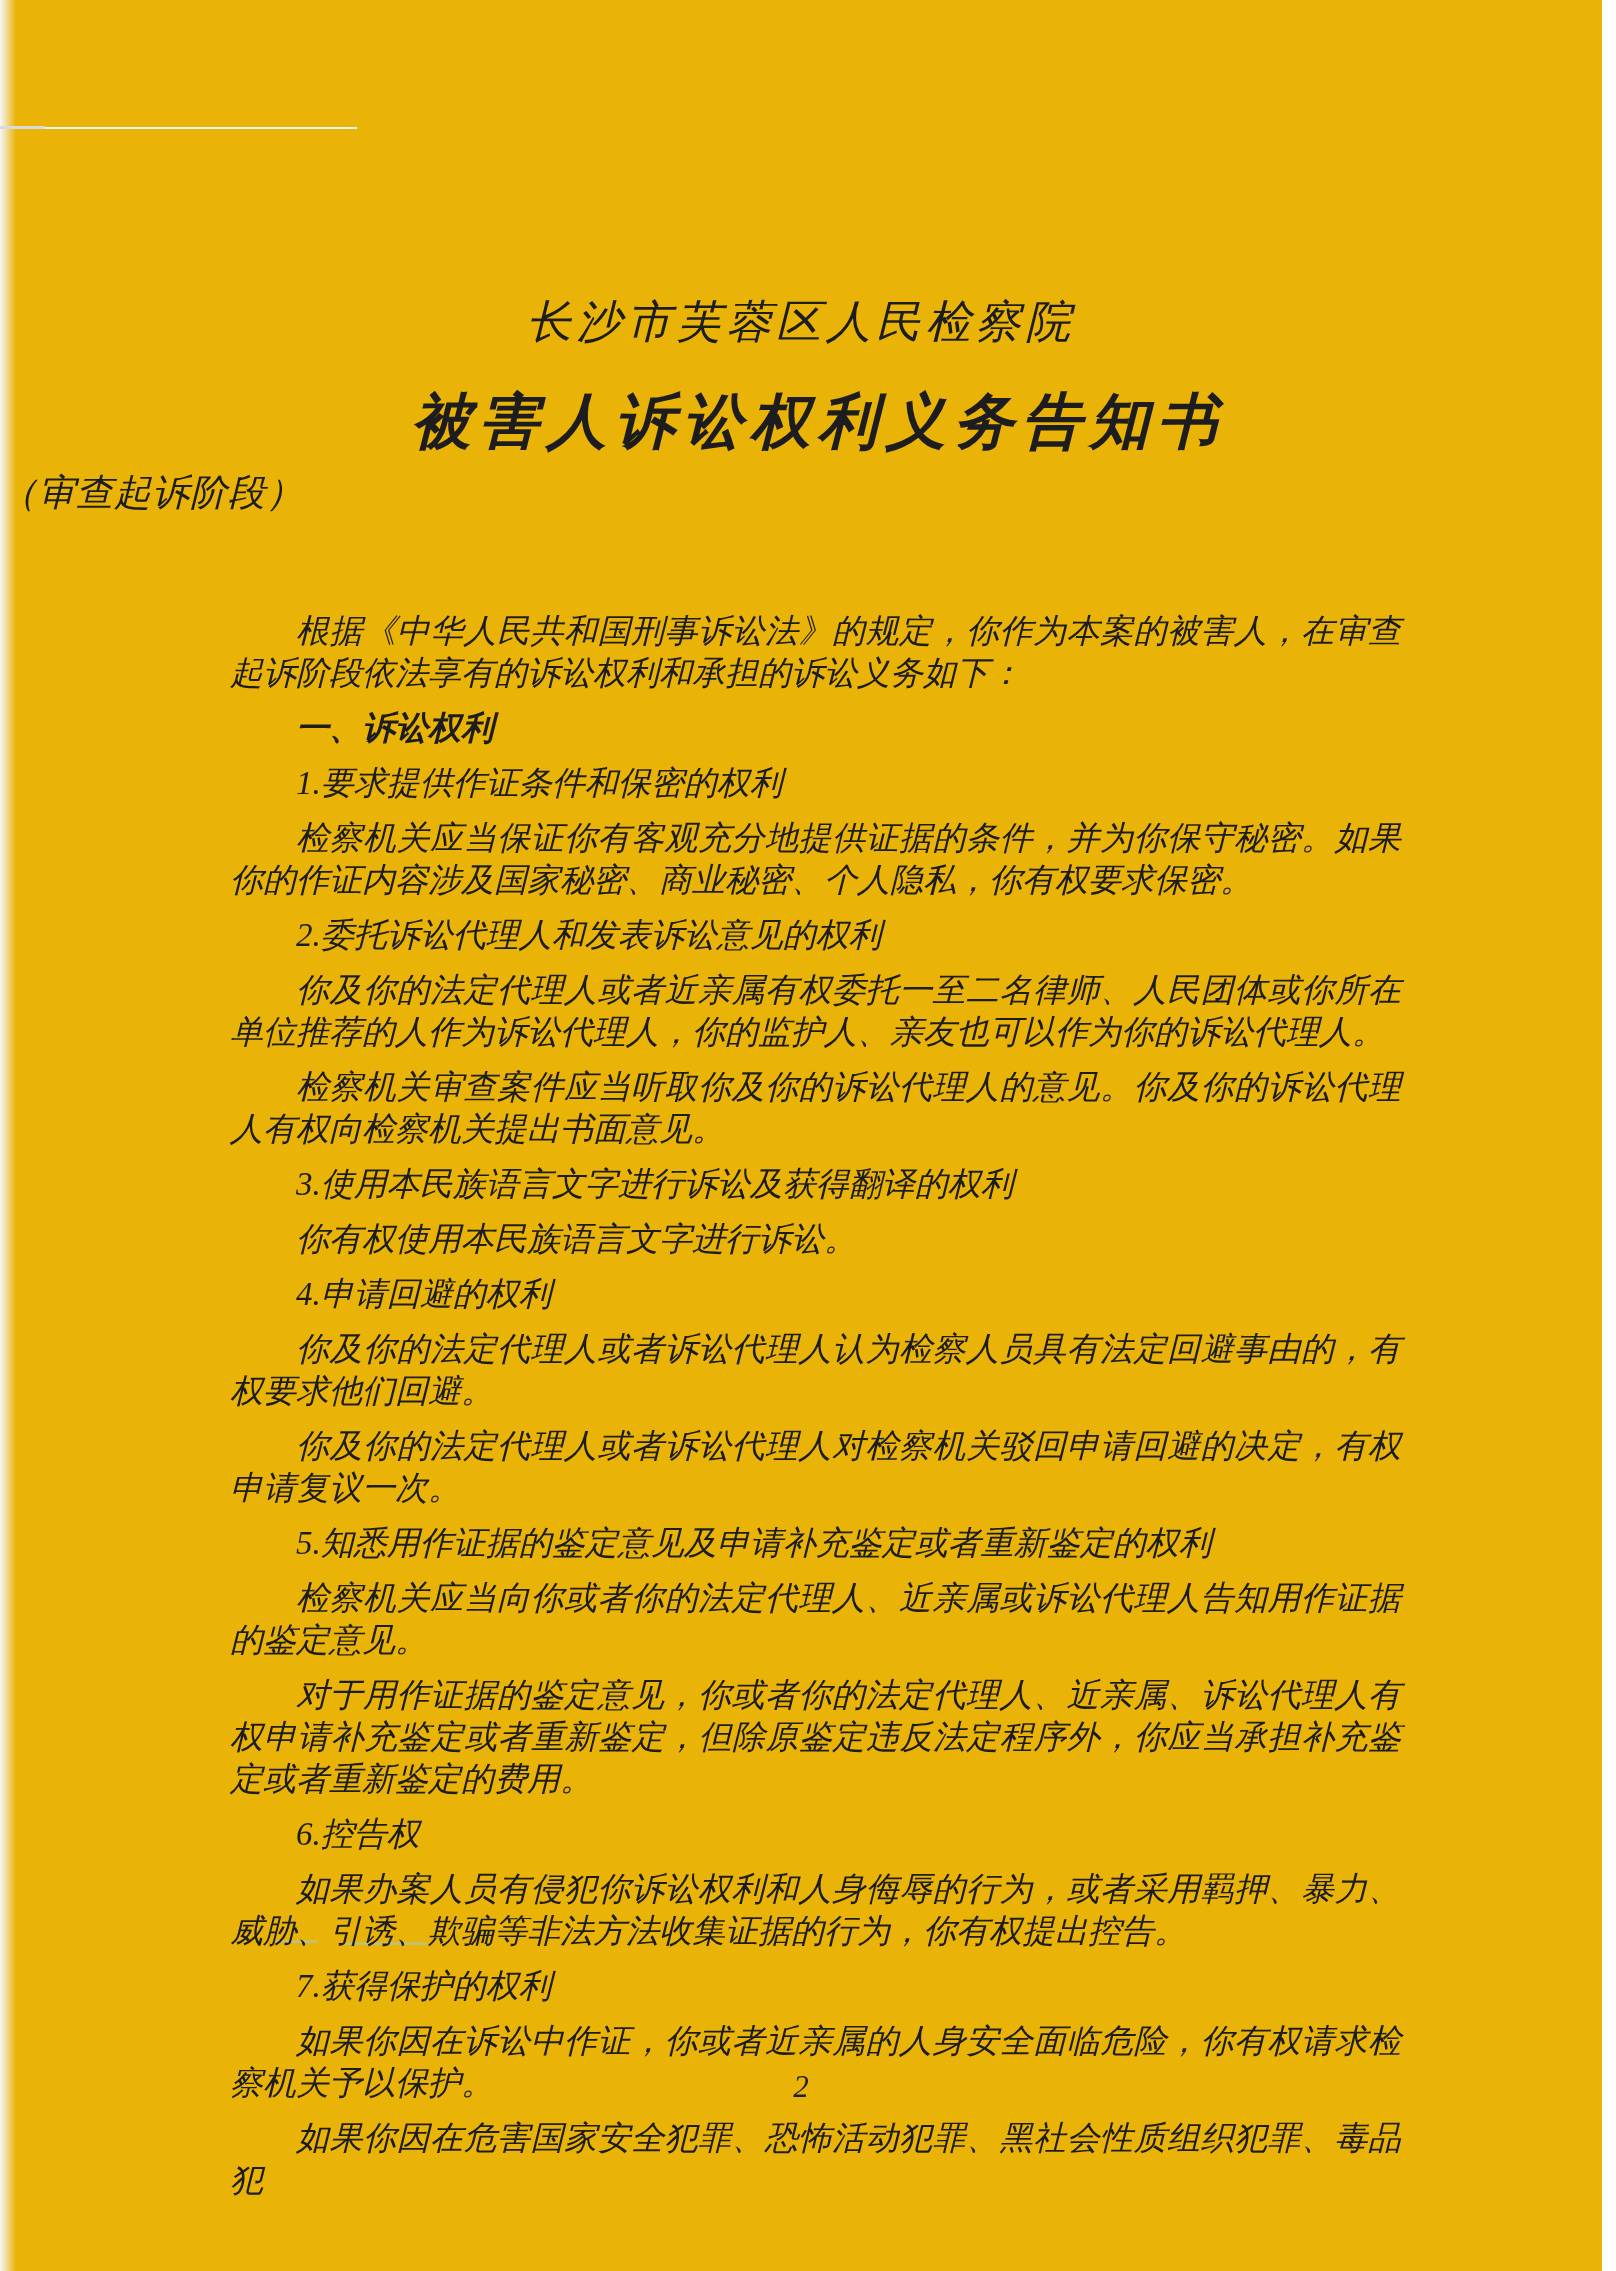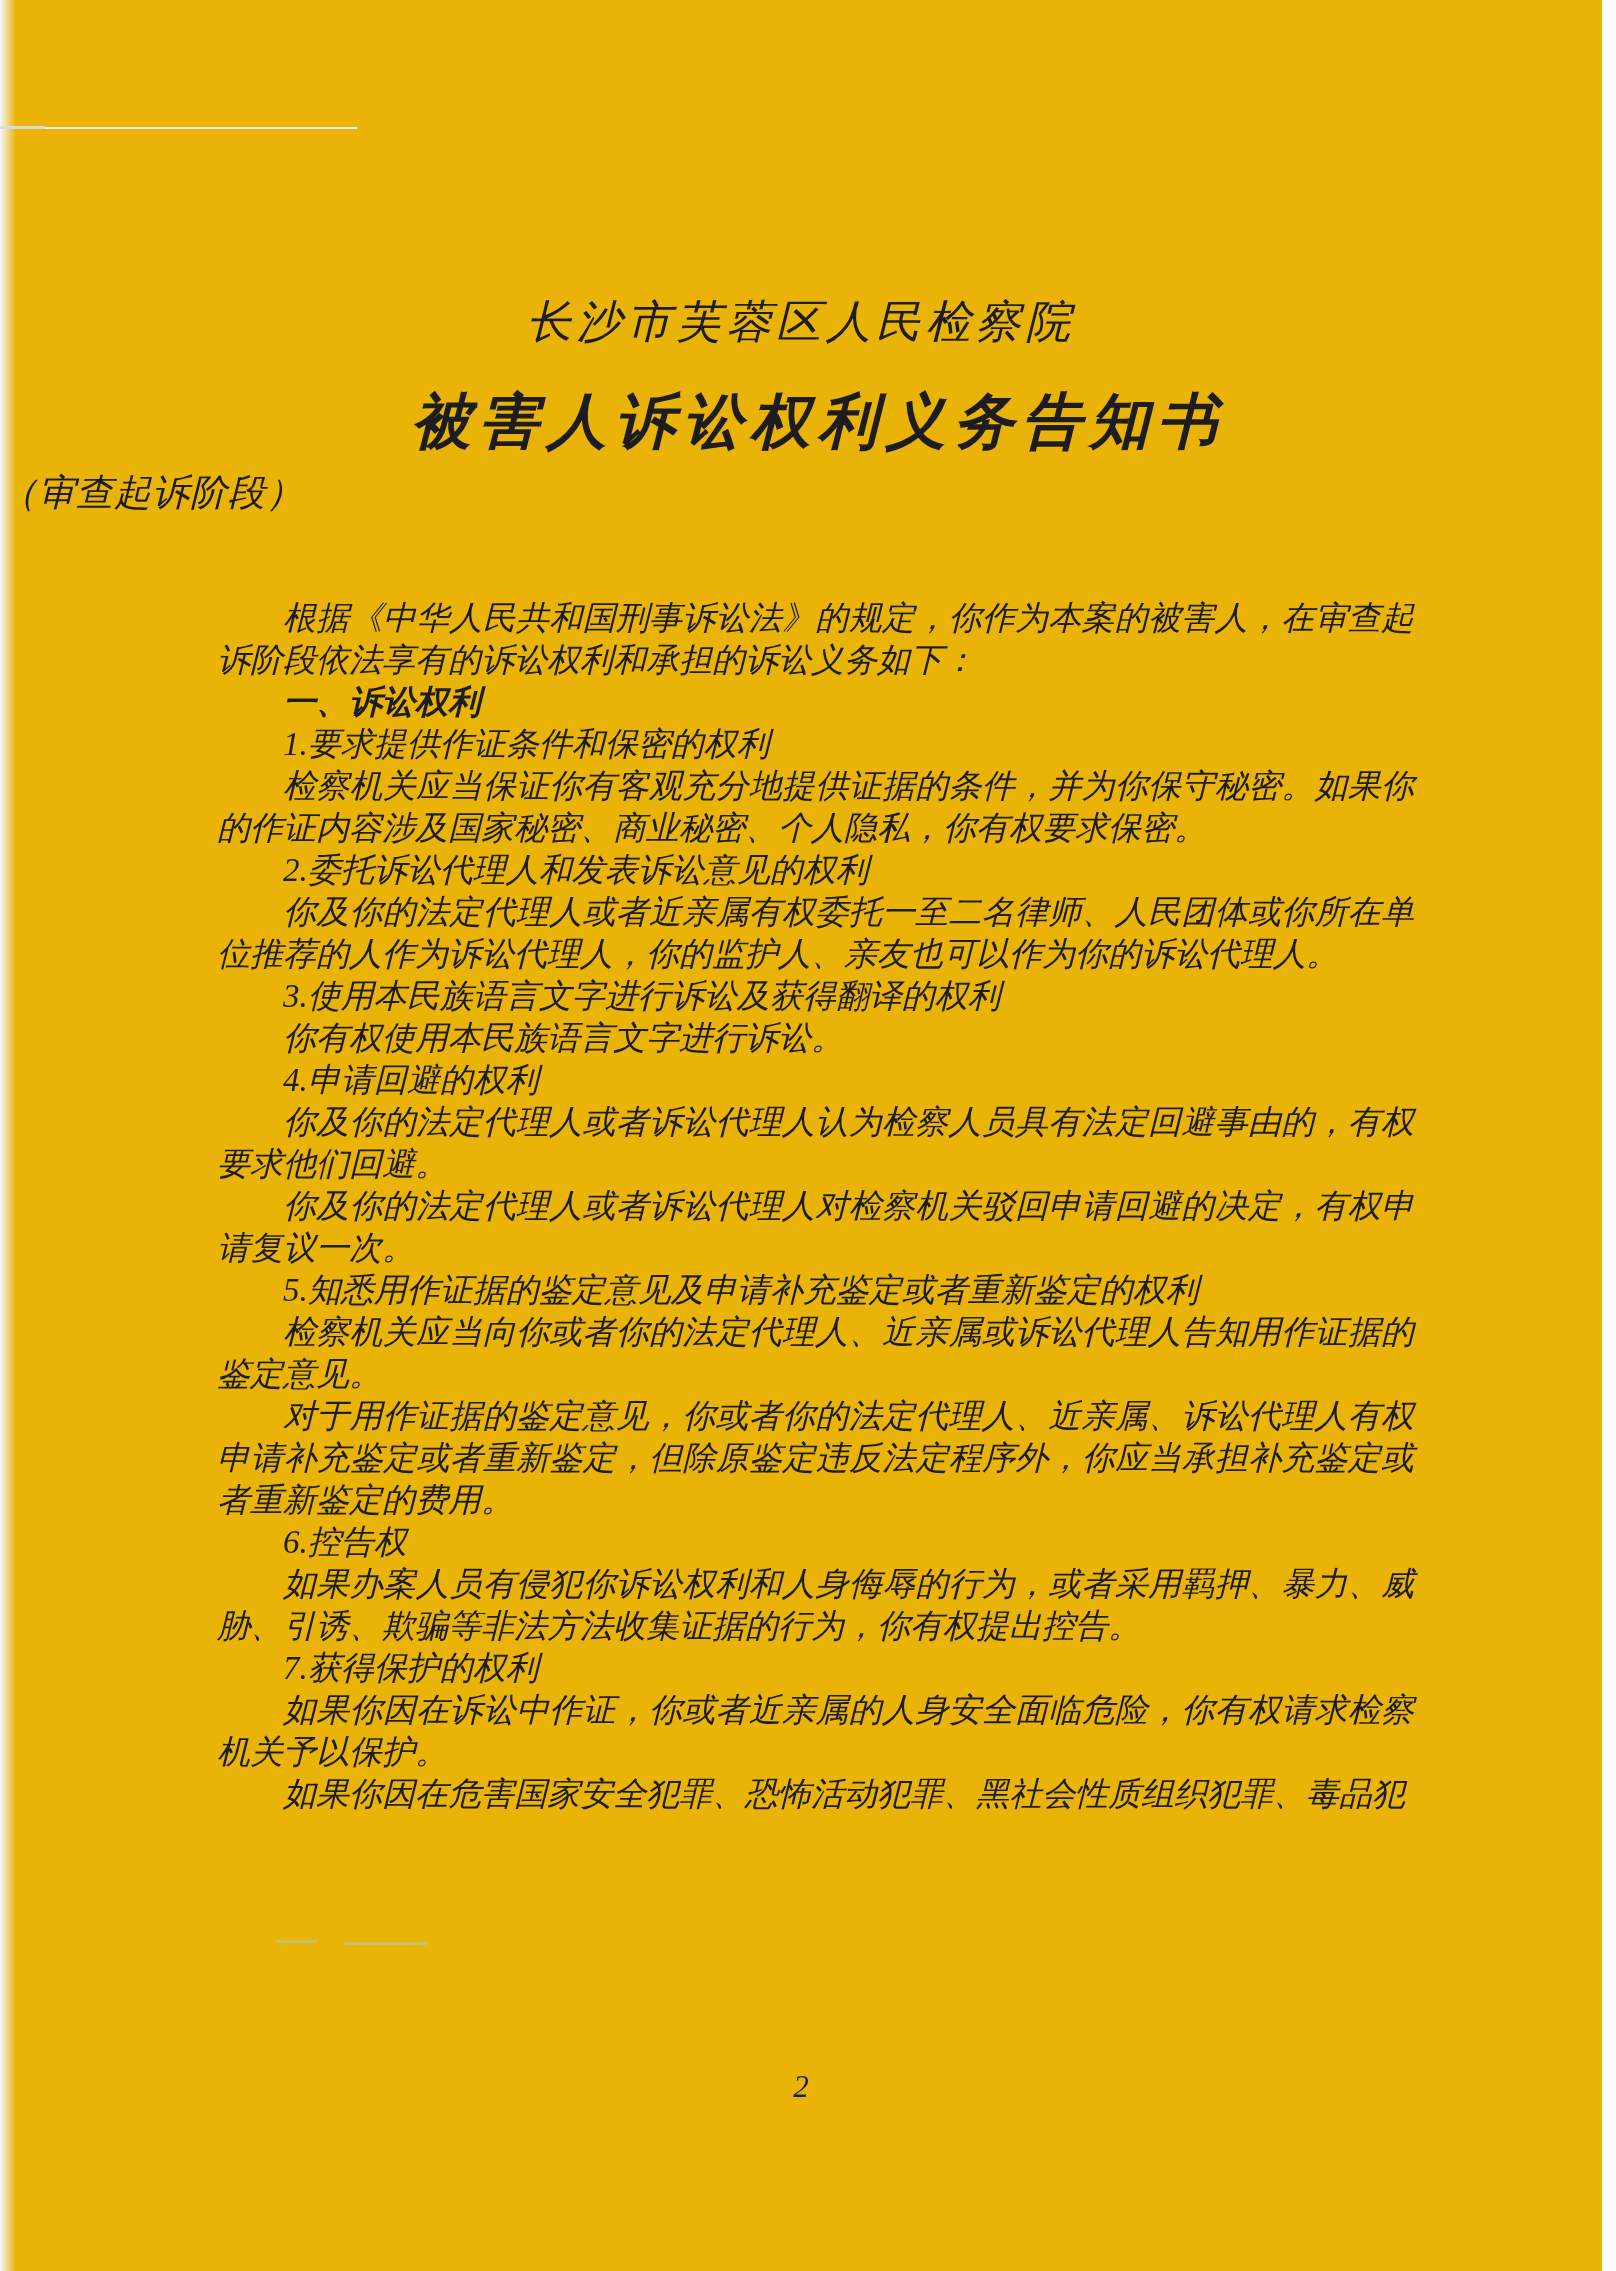--- a/index.html
+++ b/index.html
@@ -83,21 +83,21 @@
   .doc-body {
     position: absolute;
     top: 597px;
     left: 217px;
     width: 1197px;
     font-size: 33px;
     line-height: 42px;
     text-align: justify;
   }
   .doc-body p {
-    margin: 0;
+    margin: 13px;
     padding: 0;
     text-indent: 2em;
   }
   .section-heading {
     font-weight: 700;
   }
 
   .page-number {
     position: absolute;
     top: 2069px; left: 0;
@@ -123,20 +123,21 @@
 
   <div class="doc-body">
     <p>根据《中华人民共和国刑事诉讼法》的规定，你作为本案的被害人，在审查起诉阶段依法享有的诉讼权利和承担的诉讼义务如下：</p>
     <p class="section-heading">一、诉讼权利</p>
 
     <p>1.要求提供作证条件和保密的权利</p>
     <p>检察机关应当保证你有客观充分地提供证据的条件，并为你保守秘密。如果你的作证内容涉及国家秘密、商业秘密、个人隐私，你有权要求保密。</p>
 
     <p>2.委托诉讼代理人和发表诉讼意见的权利</p>
     <p>你及你的法定代理人或者近亲属有权委托一至二名律师、人民团体或你所在单位推荐的人作为诉讼代理人，你的监护人、亲友也可以作为你的诉讼代理人。</p>
+    <p>检察机关审查案件应当听取你及你的诉讼代理人的意见。你及你的诉讼代理人有权向检察机关提出书面意见。</p>
 
     <p>3.使用本民族语言文字进行诉讼及获得翻译的权利</p>
     <p>你有权使用本民族语言文字进行诉讼。</p>
 
     <p>4.申请回避的权利</p>
     <p>你及你的法定代理人或者诉讼代理人认为检察人员具有法定回避事由的，有权要求他们回避。</p>
     <p>你及你的法定代理人或者诉讼代理人对检察机关驳回申请回避的决定，有权申请复议一次。</p>
 
     <p>5.知悉用作证据的鉴定意见及申请补充鉴定或者重新鉴定的权利</p>
     <p>检察机关应当向你或者你的法定代理人、近亲属或诉讼代理人告知用作证据的鉴定意见。</p>

